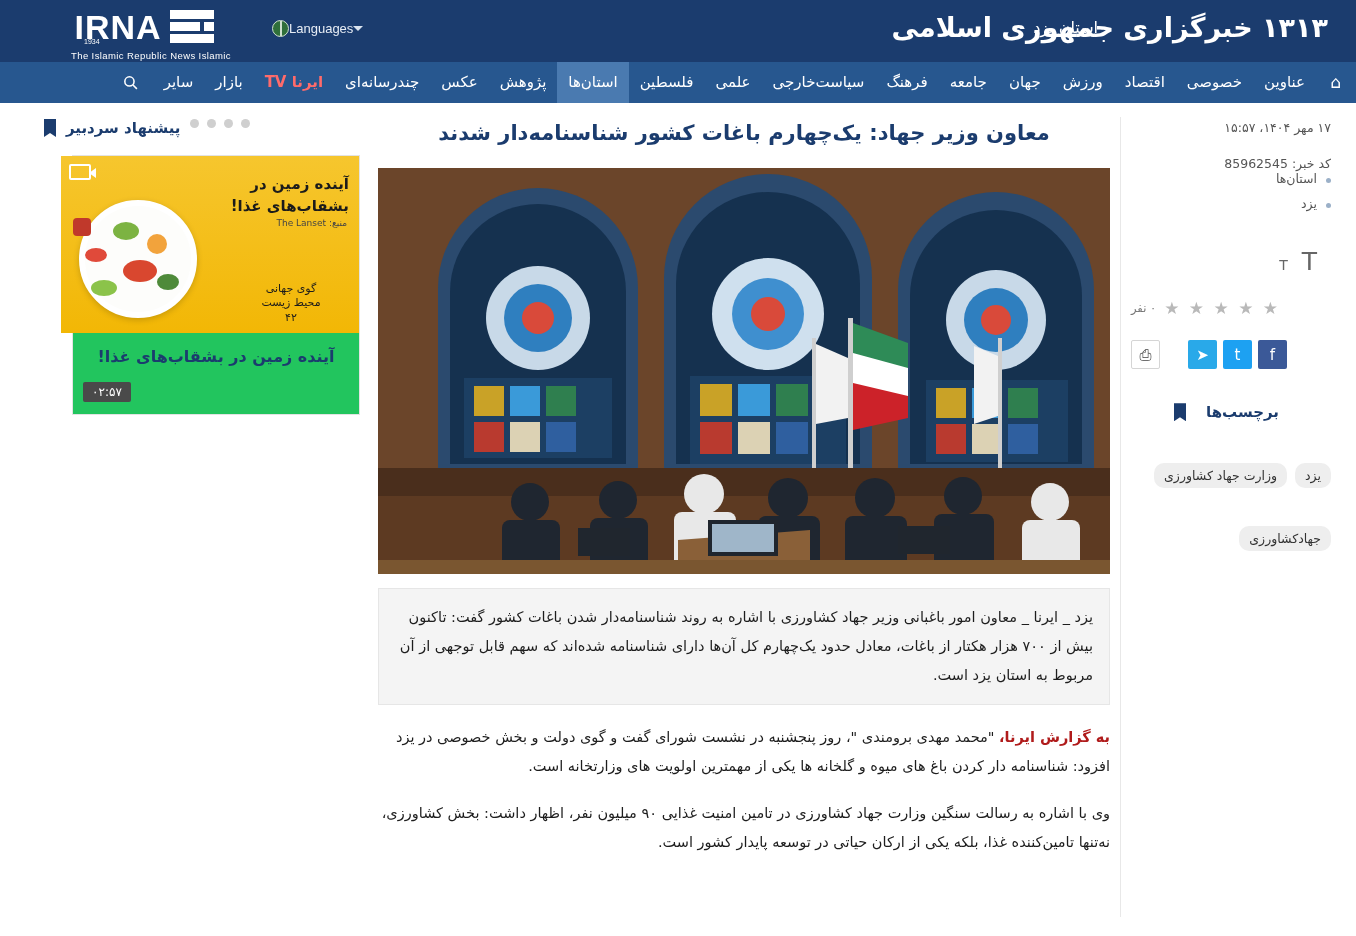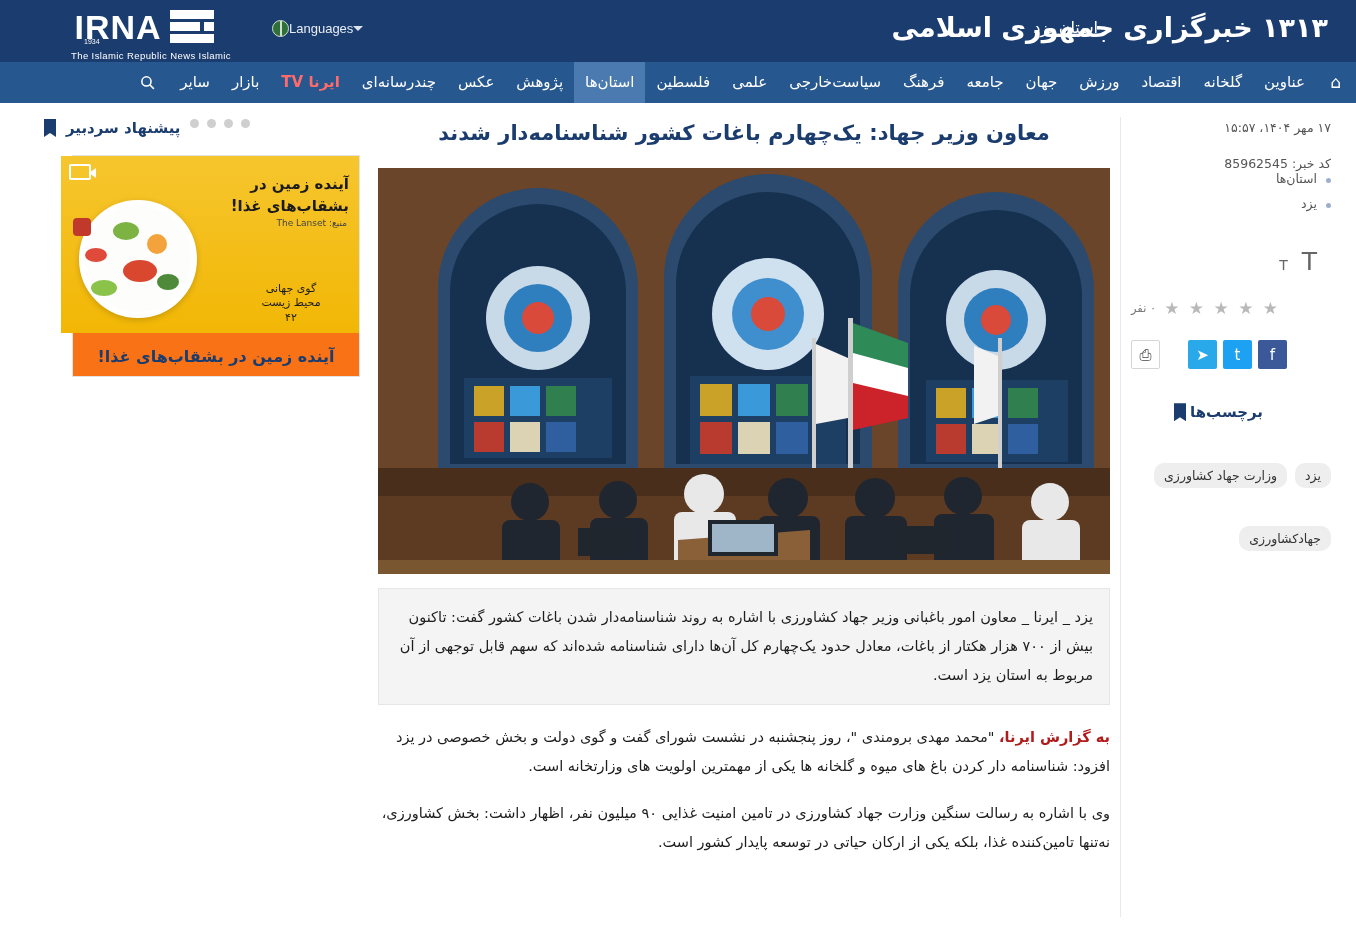--- a/index.html
+++ b/index.html
@@ -109,21 +109,21 @@
     gap: 10px; height: 28px; padding-left: 4px;
   }
   .picks-title { color: #1b3c6e; font-size: 15px; font-weight: bold; }
   .bookmark {
     width: 12px; height: 18px; background: #1b3c6e;
     clip-path: polygon(0 0,100% 0,100% 100%,50% 78%,0 100%);
   }
   .dots { display: flex; gap: 8px; margin-right: auto; padding-right: 6px; }
   .dot { width: 9px; height: 9px; border-radius: 50%; background: #cfcfcf; }
   .pick-card {
-    margin-top: 8px; border: 1px solid #e3e3e3; background: #f97316;
+    margin-top: 8px; border: 1px solid #e3e3e3; background: #22c55e;
     width: 288px;
   }
   .pick-img {
     position: relative; width: 298px; height: 177px;
     background: linear-gradient(180deg,#f6c62e 0%,#f2b705 100%);
     overflow: hidden;
   }
   .pick-plate {
     position: absolute; left: 18px; top: 44px; width: 118px; height: 118px;
     border-radius: 50%; background: #fdfdfb; border: 6px solid #fff;
@@ -227,21 +227,21 @@
   .sq {
     width: 29px; height: 29px; display: flex; align-items: center; justify-content: center;
     color: #fff; font-size: 15px; border-radius: 2px;
   }
   .sq.fb { background: #3b5998; }
   .sq.tw { background: #1da1f2; }
   .sq.tg { background: #29a9e9; }
   .sq.pr { background: #fff; border: 1px solid #d5d5d5; color: #444; margin-right: 22px; }
   .tags-head {
     margin-top: 34px; display: flex; align-items: center; justify-content: flex-start;
-    gap: 4px; flex-direction: row-reverse; padding-left: 43px;
+    gap: 20px; flex-direction: row-reverse; padding-left: 43px;
   }
   .tags-title { color: #1b3c6e; font-size: 15px; font-weight: bold; }
   .tag-wrap {
     margin-top: 12px; display: flex; flex-wrap: wrap; gap: 8px;
     justify-content: flex-start; direction: rtl;
   }
   .tag {
     background: #eeeeee; color: #333; font-size: 12.5px; padding: 5px 10px;
     border-radius: 10px; white-space: nowrap; margin-top: 30px;
   }
@@ -282,21 +282,21 @@
     <div class="site-title-fa">
       <span>۱۳۱۳</span>
       <span>خبرگزاری جمهوری اسلامی</span>
     </div>
   </div>
 
   <div class="navbar">
     <div class="nav-items">
       <div class="nav-home">⌂</div>
       <div class="nav-item">عناوین</div>
-      <div class="nav-item">گلخانه</div>
+      <div class="nav-item">خصوصی</div>
       <div class="nav-item">اقتصاد</div>
       <div class="nav-item">ورزش</div>
       <div class="nav-item">جهان</div>
       <div class="nav-item">جامعه</div>
       <div class="nav-item">فرهنگ</div>
       <div class="nav-item">سیاست‌خارجی</div>
       <div class="nav-item">علمی</div>
       <div class="nav-item">فلسطین</div>
       <div class="nav-item active">استان‌ها</div>
       <div class="nav-item">پژوهش</div>
@@ -344,20 +344,23 @@
           <div class="veg" style="left:12px;top:62px;width:18px;height:18px;background:#c0392b;border-radius:4px;"></div>
           <div class="pick-caption-top">آینده زمین در بشقاب‌های غذا!</div>
           <div class="pick-src">منبع: The Lanset</div>
           <div class="pick-badge">
             <div>گوی جهانی</div>
             <div>محیط زیست</div>
             <div>۴۲</div>
           </div>
         </div>
         <div class="pick-text">آینده زمین در بشقاب‌های غذا!</div>
+        <div style="text-align:left;">
+          <span class="pick-time">۰۲:۵۷</span>
+        </div>
       </div>
     </div>
 
     <div class="col-main">
       <h1 class="article-title">معاون وزیر جهاد: یک‌چهارم باغات کشور شناسنامه‌دار شدند</h1>
 
       <div class="hero">
         <svg viewBox="0 0 732 406" width="732" height="406" preserveAspectRatio="none">
           <rect x="0" y="0" width="732" height="406" fill="#5d3a22"></rect>
           <rect x="0" y="0" width="732" height="300" fill="#6b452a"></rect>

